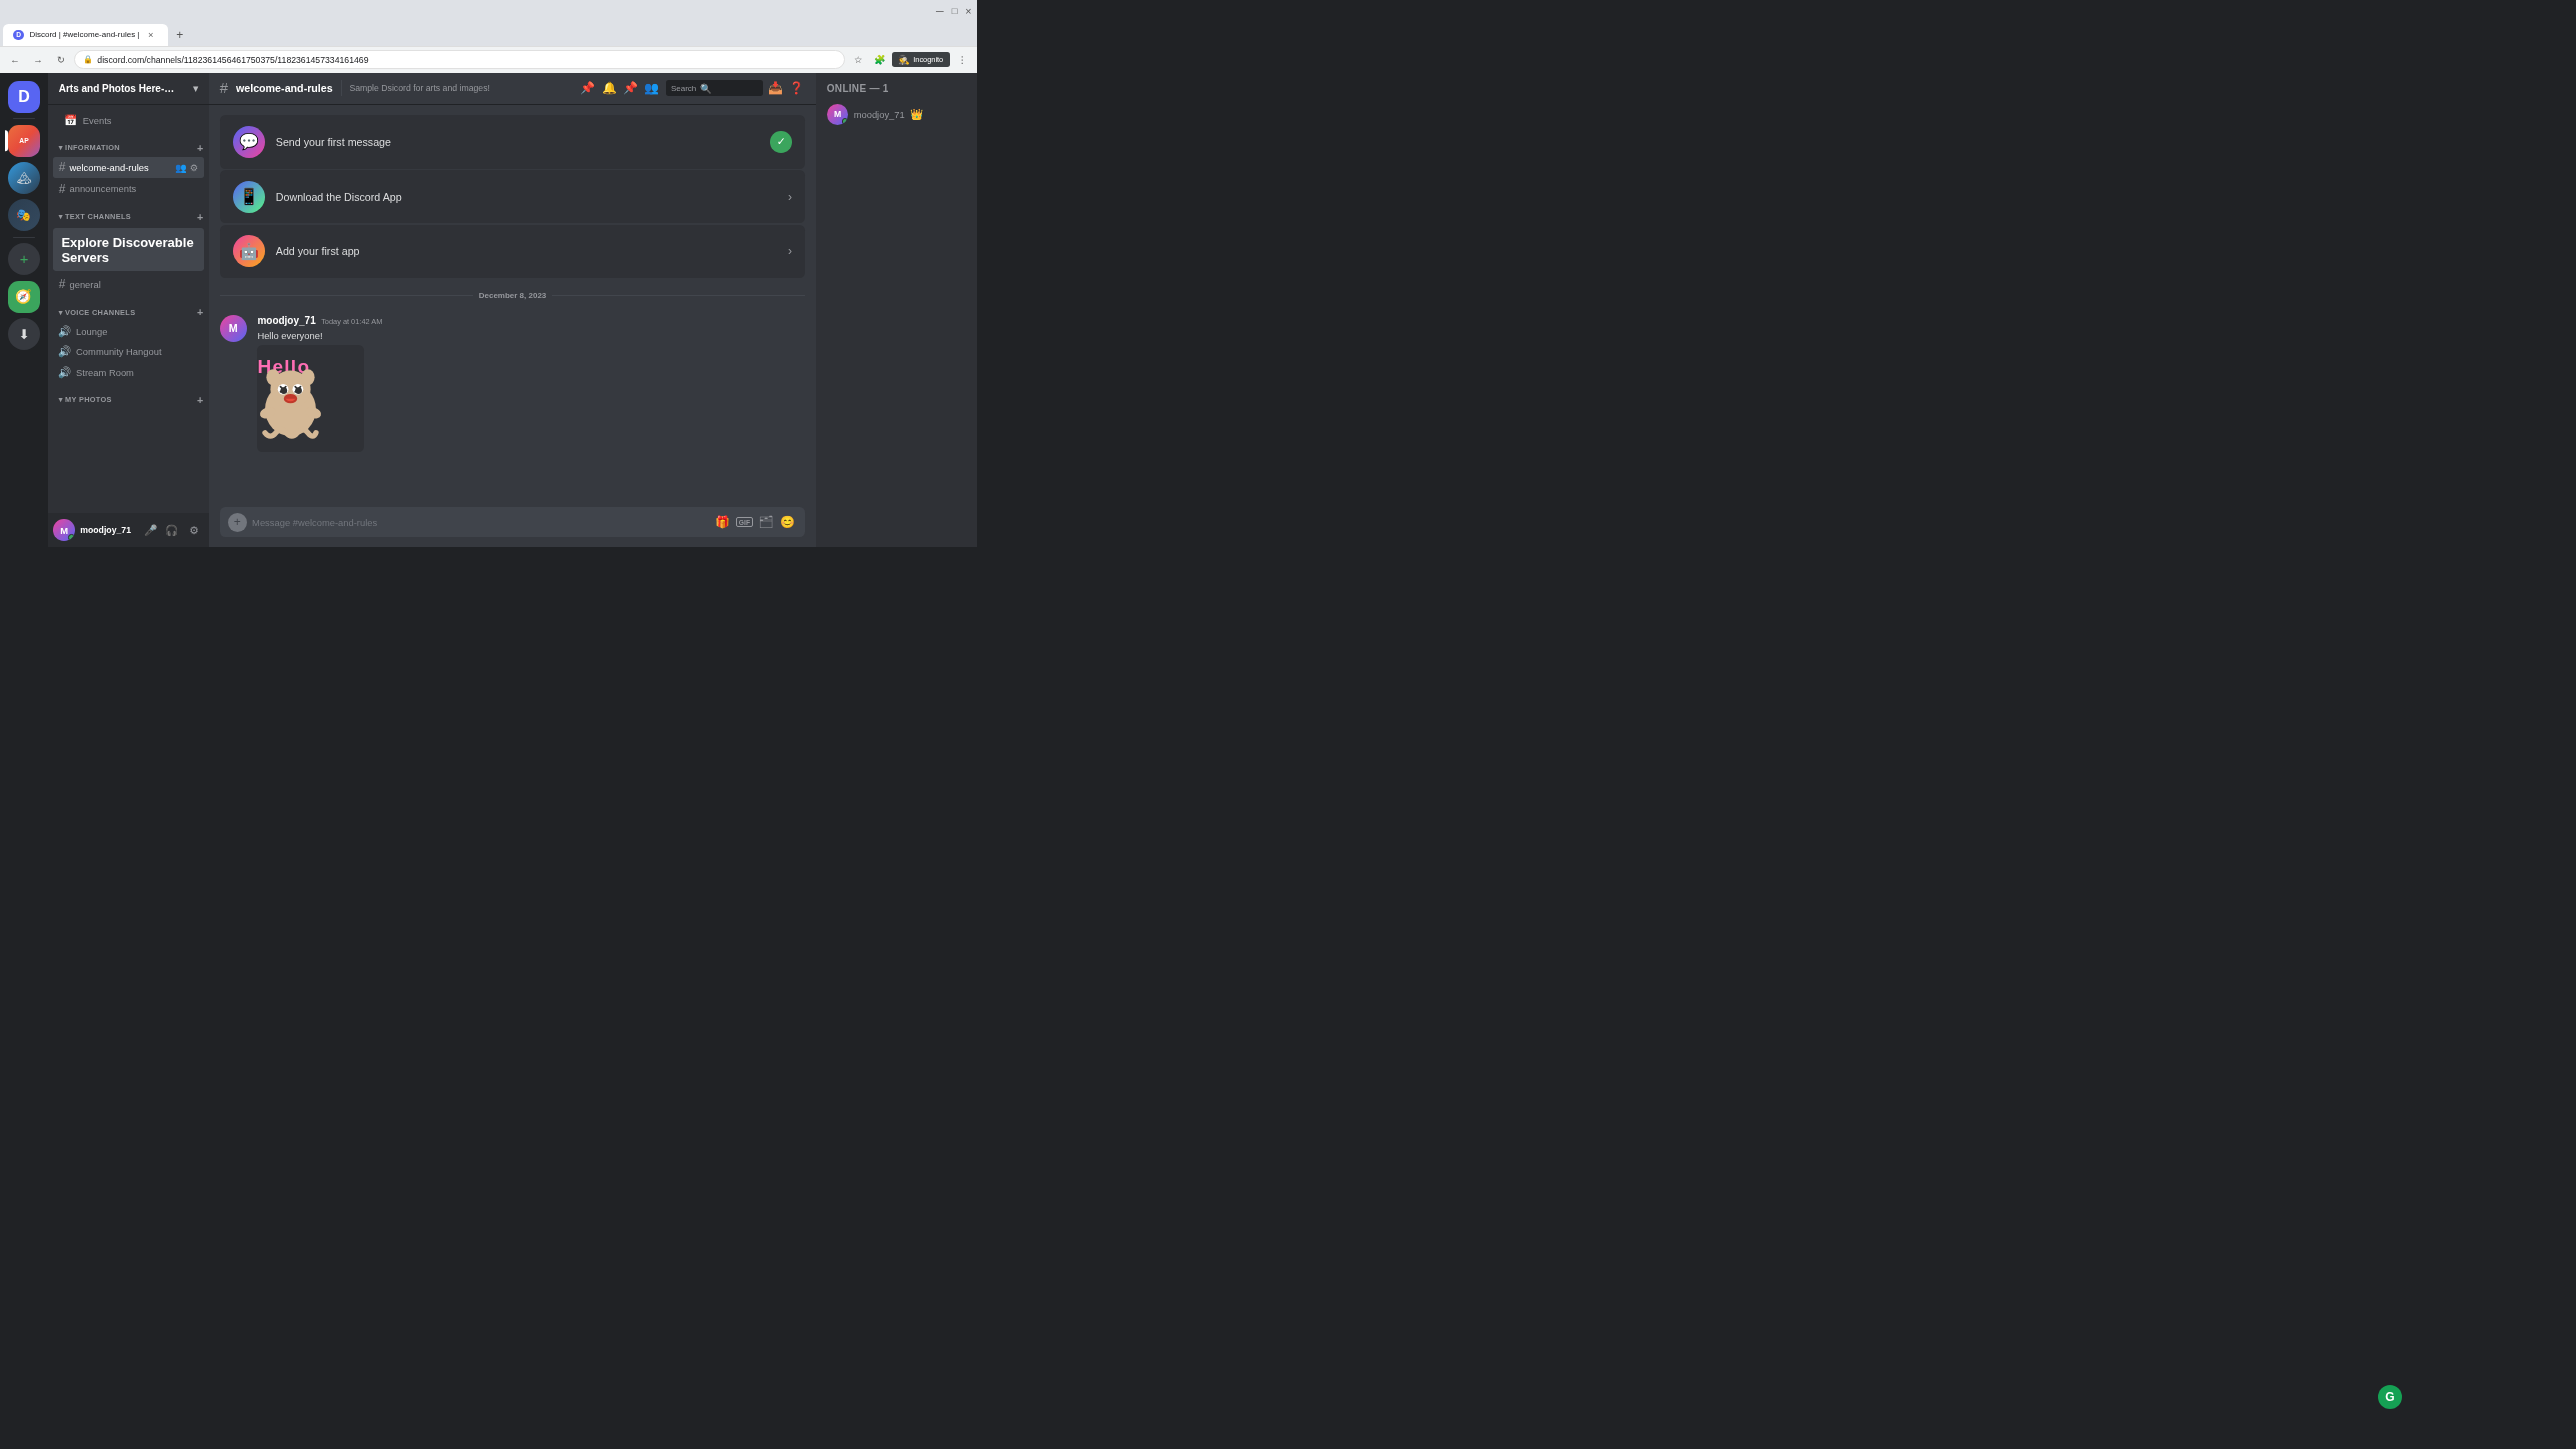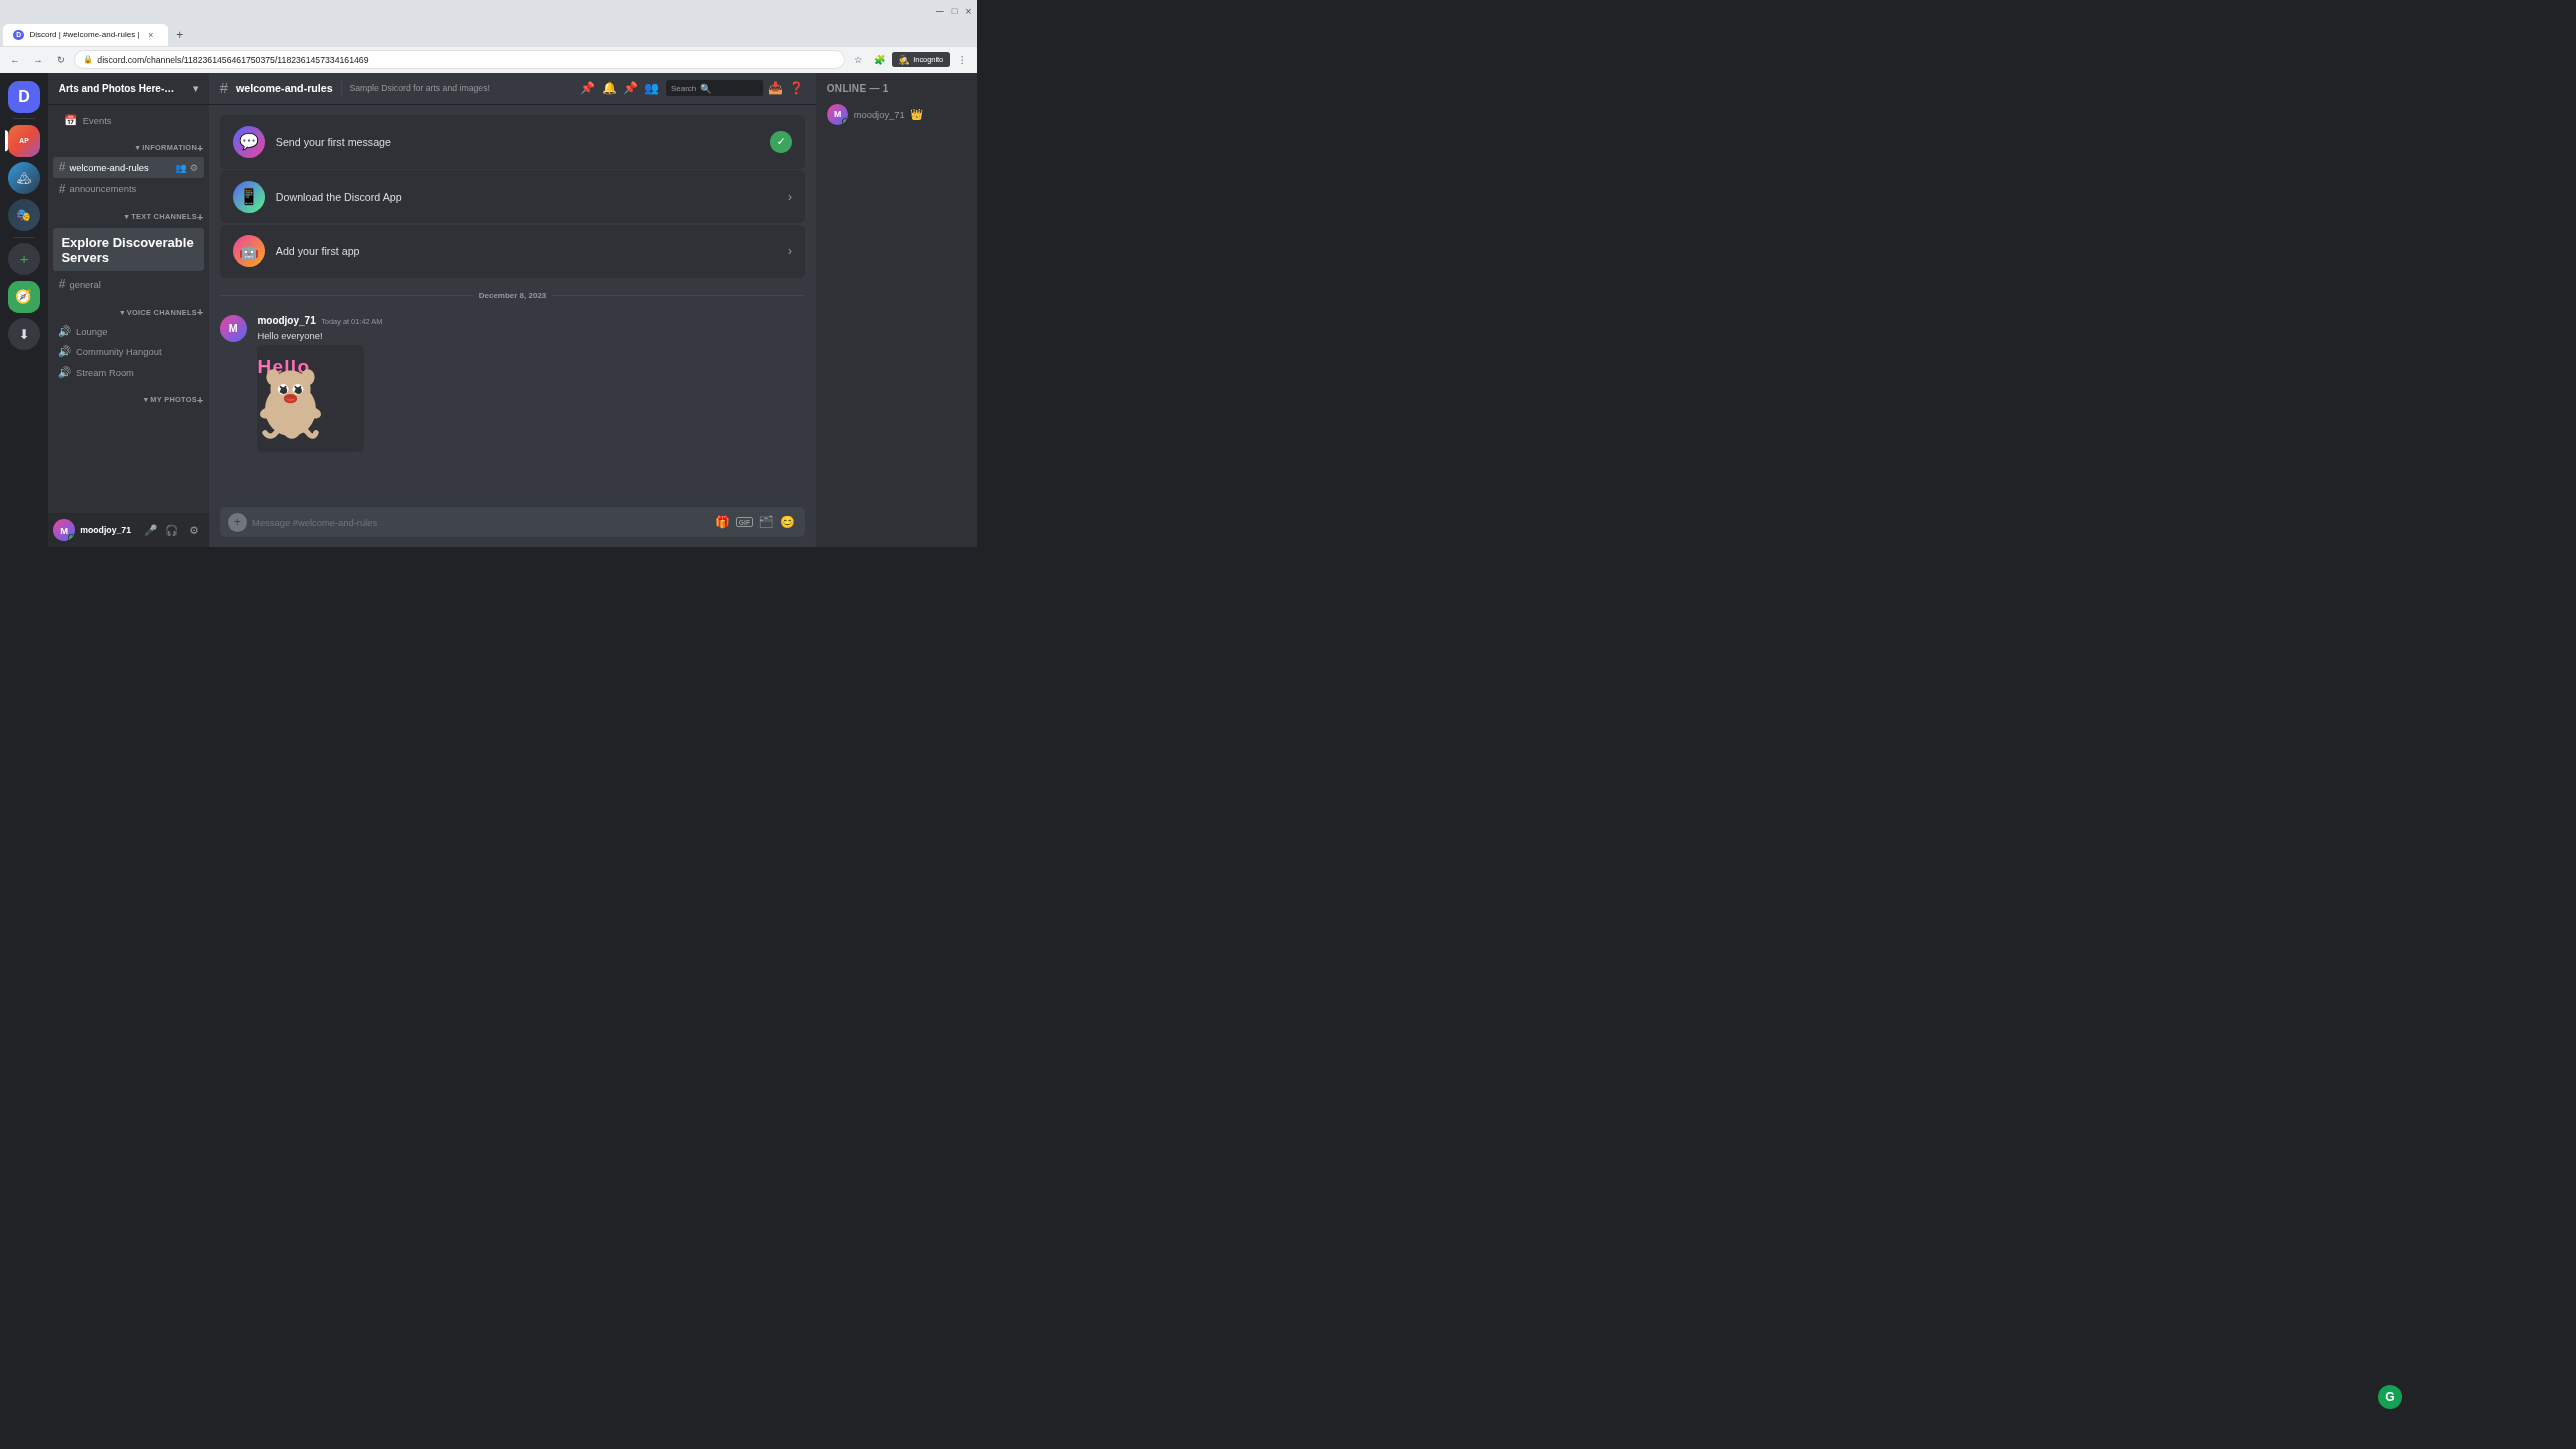--- a/index.html
+++ b/index.html
@@ -270,29 +270,28 @@
       border-radius: 2.7px;
       margin: 0 5.4px;
       color: #96989d;
       font-size: 9.4px;
     }
     .sidebar-item-icon { font-size: 10.7px; color: #96989d; }
 
     .category-header {
       display: flex;
       align-items: center;
-      justify-content: flex-end;
+      justify-content: space-between;
       padding: 10.7px 5.4px 2.7px 10.7px;
       cursor: pointer;
       color: #96989d;
       font-size: 7.4px;
       font-weight: 600;
       text-transform: uppercase;
       letter-spacing: 0.3px;
-      margin-left: 23px;
     }
     .category-add { font-size: 10.7px; cursor: pointer; }
 
     .channel-item {
       padding: 3.4px 5.4px 3.4px 5.4px;
       display: flex;
       align-items: center;
       gap: 4px;
       cursor: pointer;
       border-radius: 2.7px;

